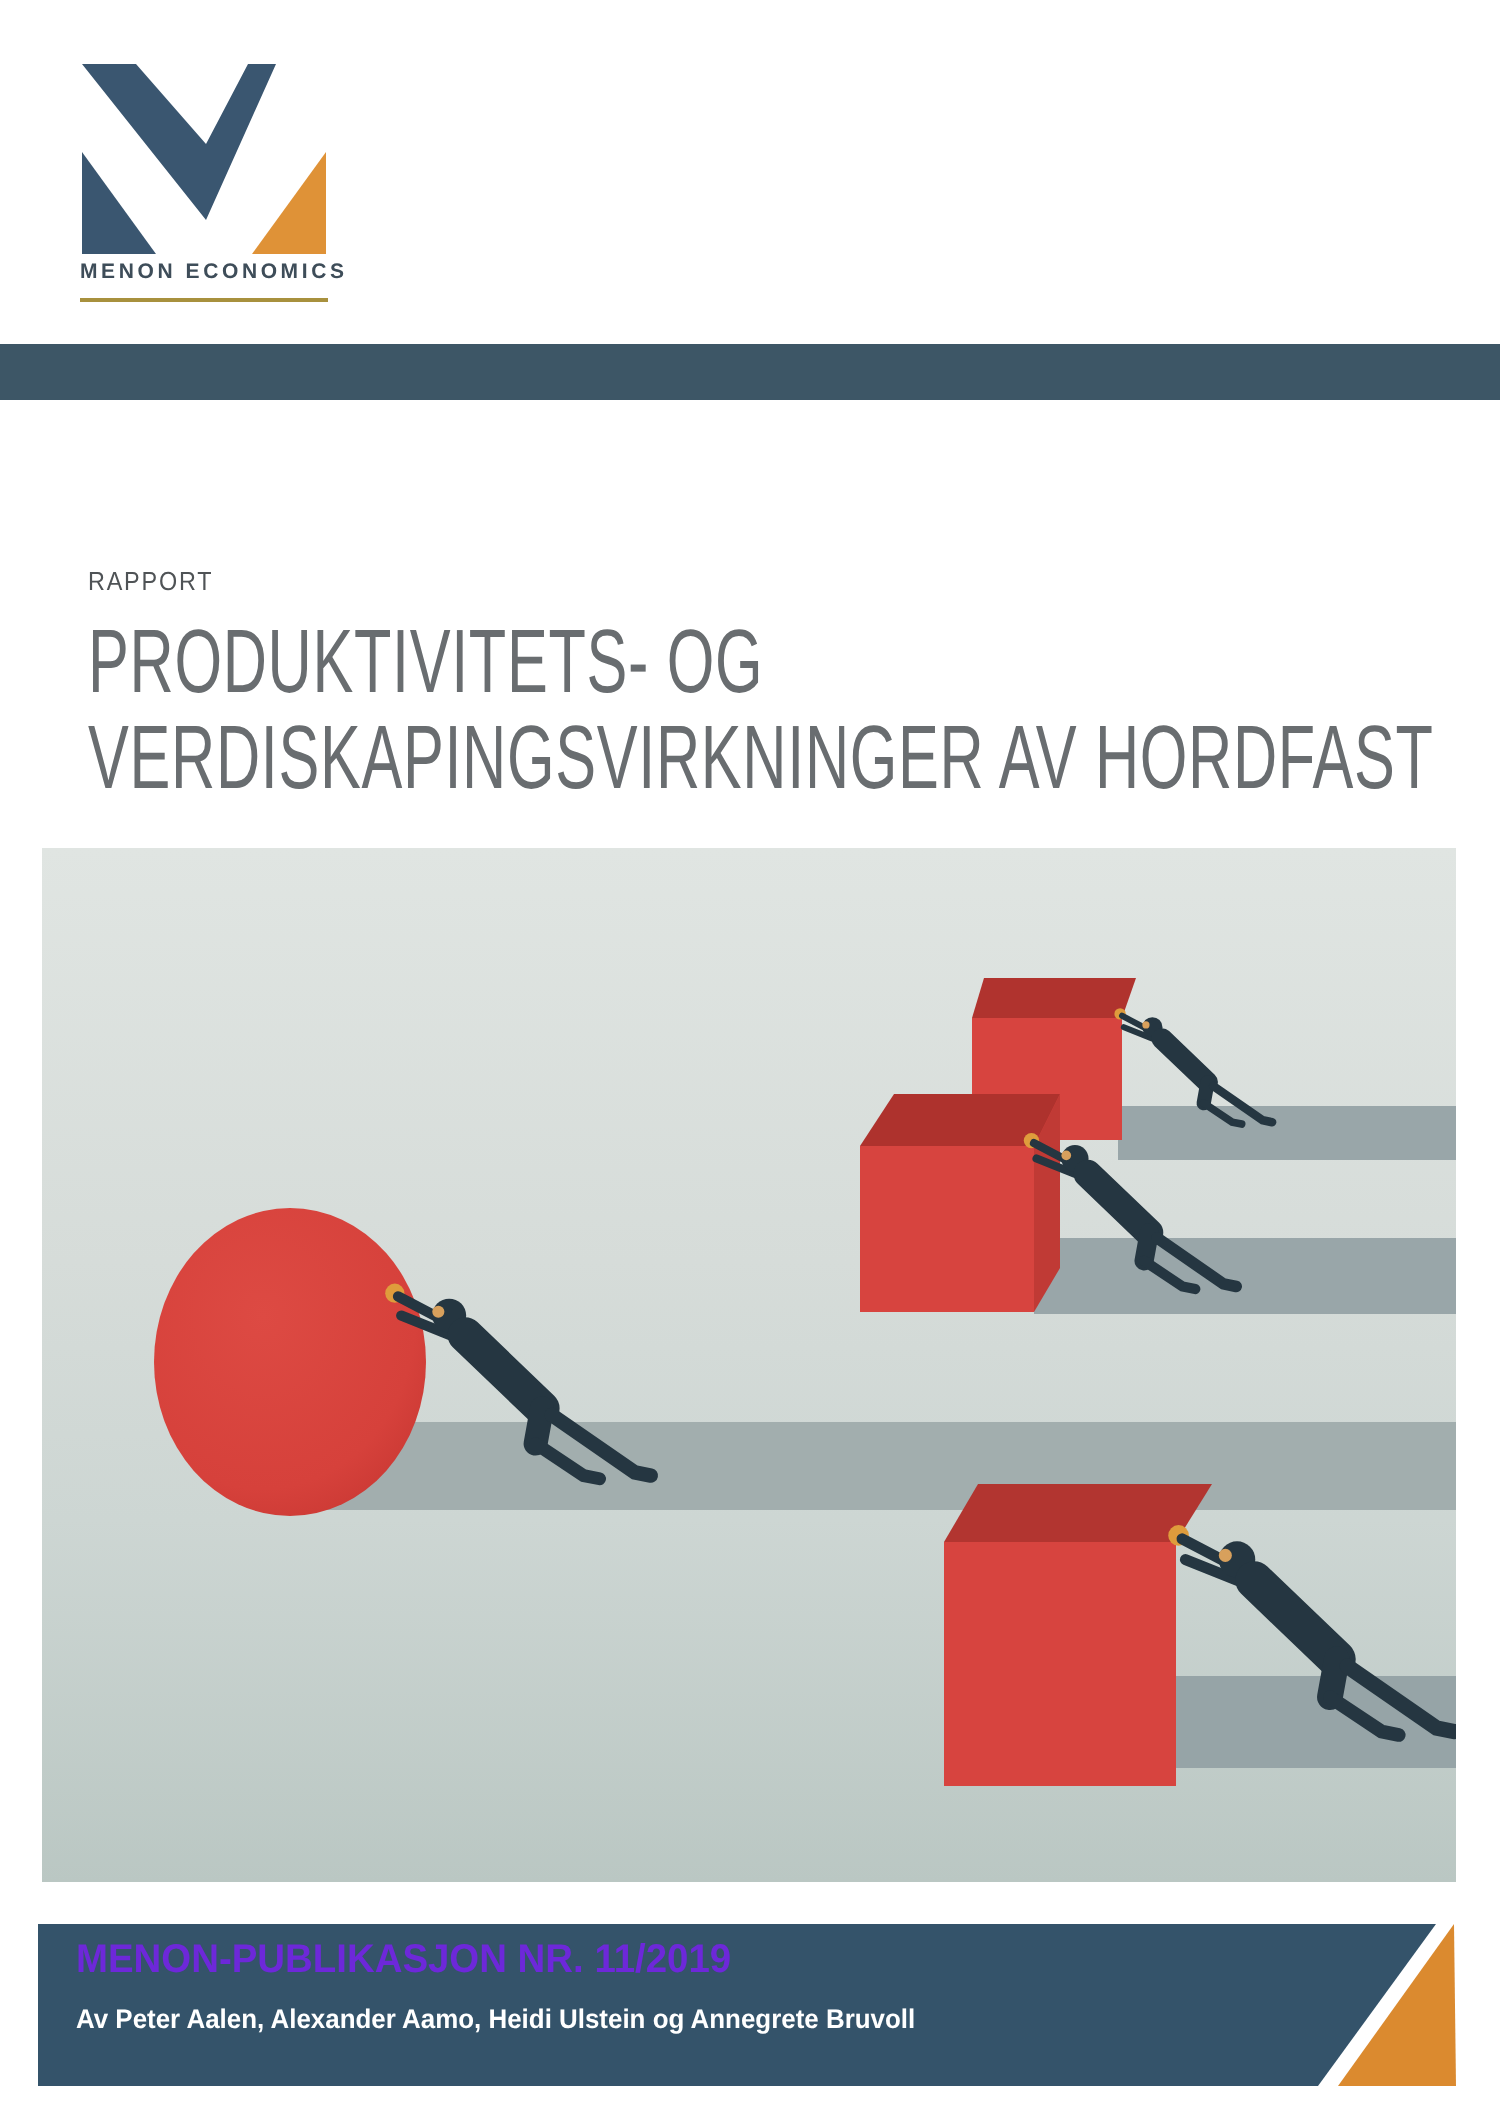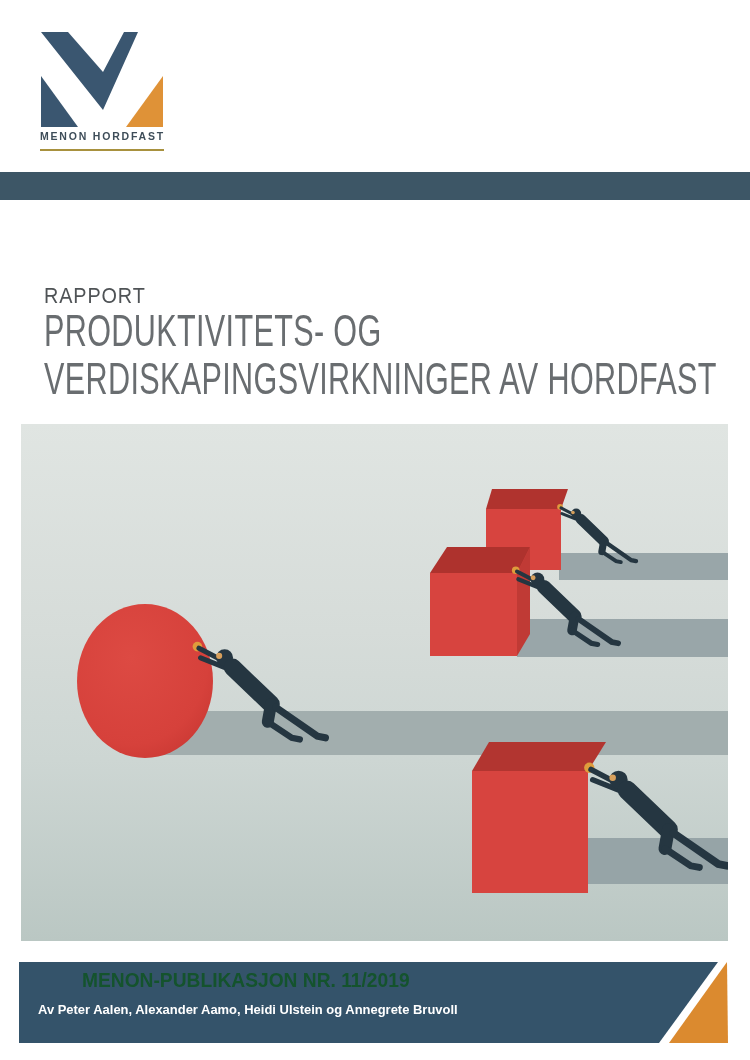--- a/index.html
+++ b/index.html
@@ -8,47 +8,47 @@
   .abs{position:absolute;}
   .condense{display:inline-block;transform:scaleX(0.68);transform-origin:0 50%;white-space:nowrap;}
   .condense-sm{display:inline-block;transform:scaleX(0.9);transform-origin:0 50%;white-space:nowrap;}
   .condense-ft{display:inline-block;transform:scaleX(0.96);transform-origin:0 50%;white-space:nowrap;}
 
   #brand-wordmark{left:40px;top:130px;font-size:10.5px;font-weight:700;color:#3e4d59;
                   letter-spacing:1.8px;}
   #gold-rule{left:40px;top:149px;width:124px;height:2px;background:#a8913e;}
   #top-band{left:0;top:172px;width:750px;height:28px;background:#3d5666;}
 
-  #kicker{left:44px;top:283px;font-size:22px;color:#4f5356;letter-spacing:1px;text-align:right;}
+  #kicker{left:44px;top:283px;font-size:13px;color:#4f5356;letter-spacing:1px;text-align:right;}
   .title-line{left:44px;font-size:45px;font-weight:400;color:#696d70;letter-spacing:0.5px;line-height:1;}
   #title-line-1{top:308px;text-decoration:underline;}
   #title-line-2{top:356px;}
 
   #cover-illustration{left:21px;top:424px;width:707px;height:517px;
       background:linear-gradient(180deg,#e0e5e2 0%,#d6dcd9 40%,#cdd6d3 65%,#bac7c3 100%);}
   #cover-illustration svg{display:block;}
 
   .fl{stroke:#253641;fill:none;stroke-linecap:round;}
   .w3{stroke-width:3.2px;} .w4{stroke-width:4px;} .w45{stroke-width:4.5px;}
   .w7{stroke-width:7.5px;} .w11{stroke-width:11px;}
   .fdark{fill:#253641;} .face{fill:#d8a05c;} .glint{fill:#df9c3c;}
 
-  #footer-publication{left:38px;top:969px;font-size:20px;font-weight:700;color:#14532d;margin-left:44px;}
+  #footer-publication{left:38px;top:969px;font-size:20px;font-weight:700;color:#6d28d9;}
   #footer-authors{left:38px;top:1002px;font-size:13.5px;font-weight:700;color:#ffffff;}
 </style>
 </head>
 <body>
 
 <svg class="abs" style="left:40px;top:30px;" width="124" height="98" viewBox="0 0 124 98">
   <polygon fill="#3a5670" points="1,2 28,2 63,42 84,2 98,2 63,80"></polygon>
   <polygon fill="#3a5670" points="1,46 38,97 1,97"></polygon>
   <polygon fill="#df9237" points="123,46 123,97 86,97"></polygon>
 </svg>
 
-<div class="abs" id="brand-wordmark">MENON HORDFAST</div>
+<div class="abs" id="brand-wordmark">MENON ECONOMICS</div>
 <div class="abs" id="gold-rule"></div>
 
 <div class="abs" id="top-band"></div>
 
 <div class="abs" id="kicker">
   <span class="condense-sm">RAPPORT</span>
 </div>
 <div class="abs title-line" id="title-line-1">
   <span class="condense">PRODUKTIVITETS- OG</span>
 </div>

